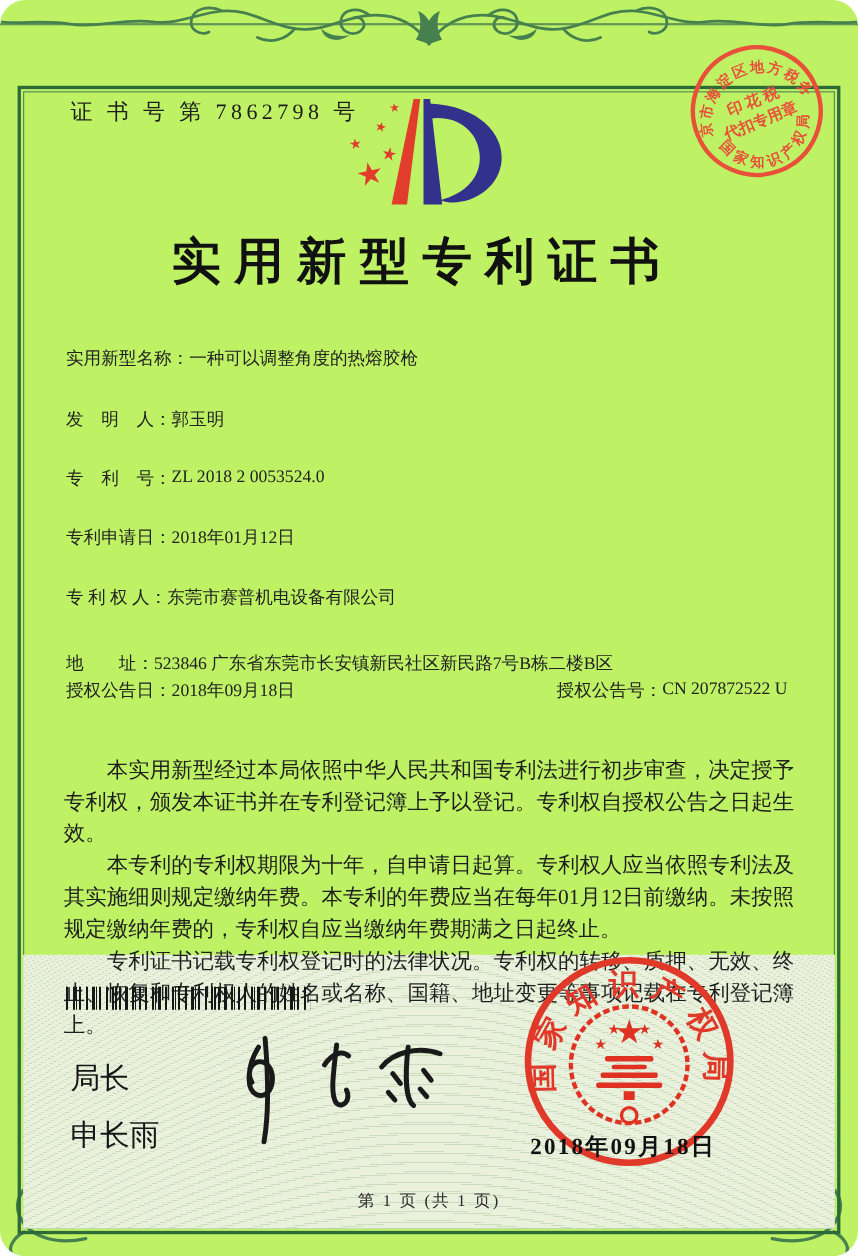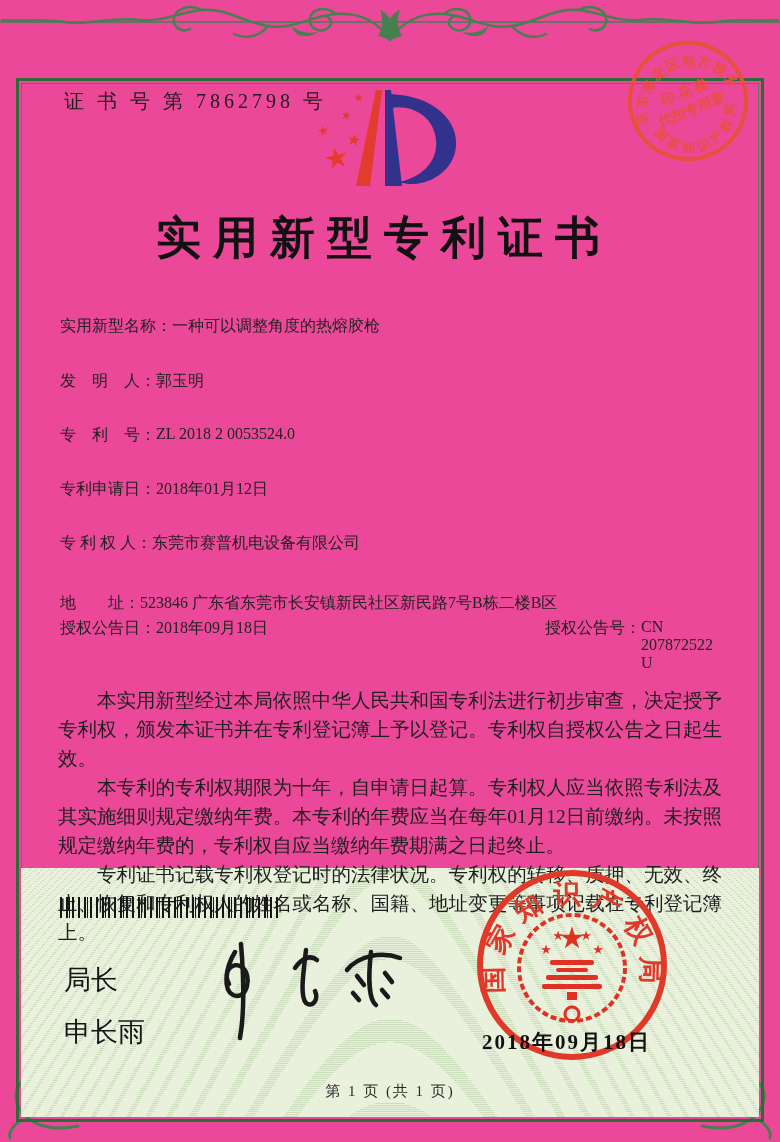--- a/index.html
+++ b/index.html
@@ -1,19 +1,19 @@
 <!DOCTYPE html>
 <html><head>
 <meta charset="utf-8">
 <style>
   html,body{margin:0;padding:0;}
   .page{
     position:relative; width:780px; height:1142px; margin:0 auto;
-    background:#ec4899; overflow:hidden;
-    font-family:"Liberation Serif","DejaVu Serif",serif; color:#222;
+    background:#bef264; overflow:hidden;
+    font-family:"Liberation Serif","DejaVu Serif",serif; color:#222;border-radius:23px;
   }
   .top-line{position:absolute;left:0;top:21px;width:780px;height:2px;background:#4a7d52;opacity:.8;}
   .ornament{position:absolute;pointer-events:none;}
   .frame{
     position:absolute; left:16px; right:16px; top:78px; bottom:20px;
     border:3px solid #2d6a39;
   }
   .frame-inner{position:absolute; inset:2px; border:1px solid #4f8157;}
   .green-band{
     position:absolute; left:21px; right:21px; top:868px; bottom:25px;
@@ -26,21 +26,21 @@
   .logo{position:absolute; left:302px; top:78px;}
   .title{
     position:absolute; left:0; top:208px; width:768px; text-align:center;
     font-size:45px; font-weight:bold; letter-spacing:12px; color:#111;
   }
   .fields{position:absolute; left:60px; top:316px; width:662px; font-size:16px;}
   .field-row{display:flex; align-items:flex-start; margin-bottom:0;}
   .field-row .lbl{white-space:nowrap;}
   .field-row .val{flex:1;}
   .r1{margin-top:0;} .r2{margin-top:34px;} .r3{margin-top:33px;font-family:Liberation Serif, serif;} .r4{margin-top:33px;}
-  .r5{margin-top:33px;justify-content:flex-end;} .r6{margin-top:39px;} .r7{margin-top:4px;gap:39px;}
+  .r5{margin-top:33px;justify-content:flex-end;} .r6{margin-top:39px;} .r7{margin-top:4px;}
   .dual{display:flex;}
   .dual .left{width:398px; display:flex;}
   .dual .right{flex:1; display:flex;margin-left:48px;}
   .body-text{
     position:absolute; left:58px; top:686px; width:664px;
     font-size:19.5px; line-height:29px; color:#1e1e1e; text-align:justify;
   }
   .body-text p{margin:0; text-indent:2em;}
   .barcode{
     position:absolute; left:60px; top:897px; width:222px; height:21px;

